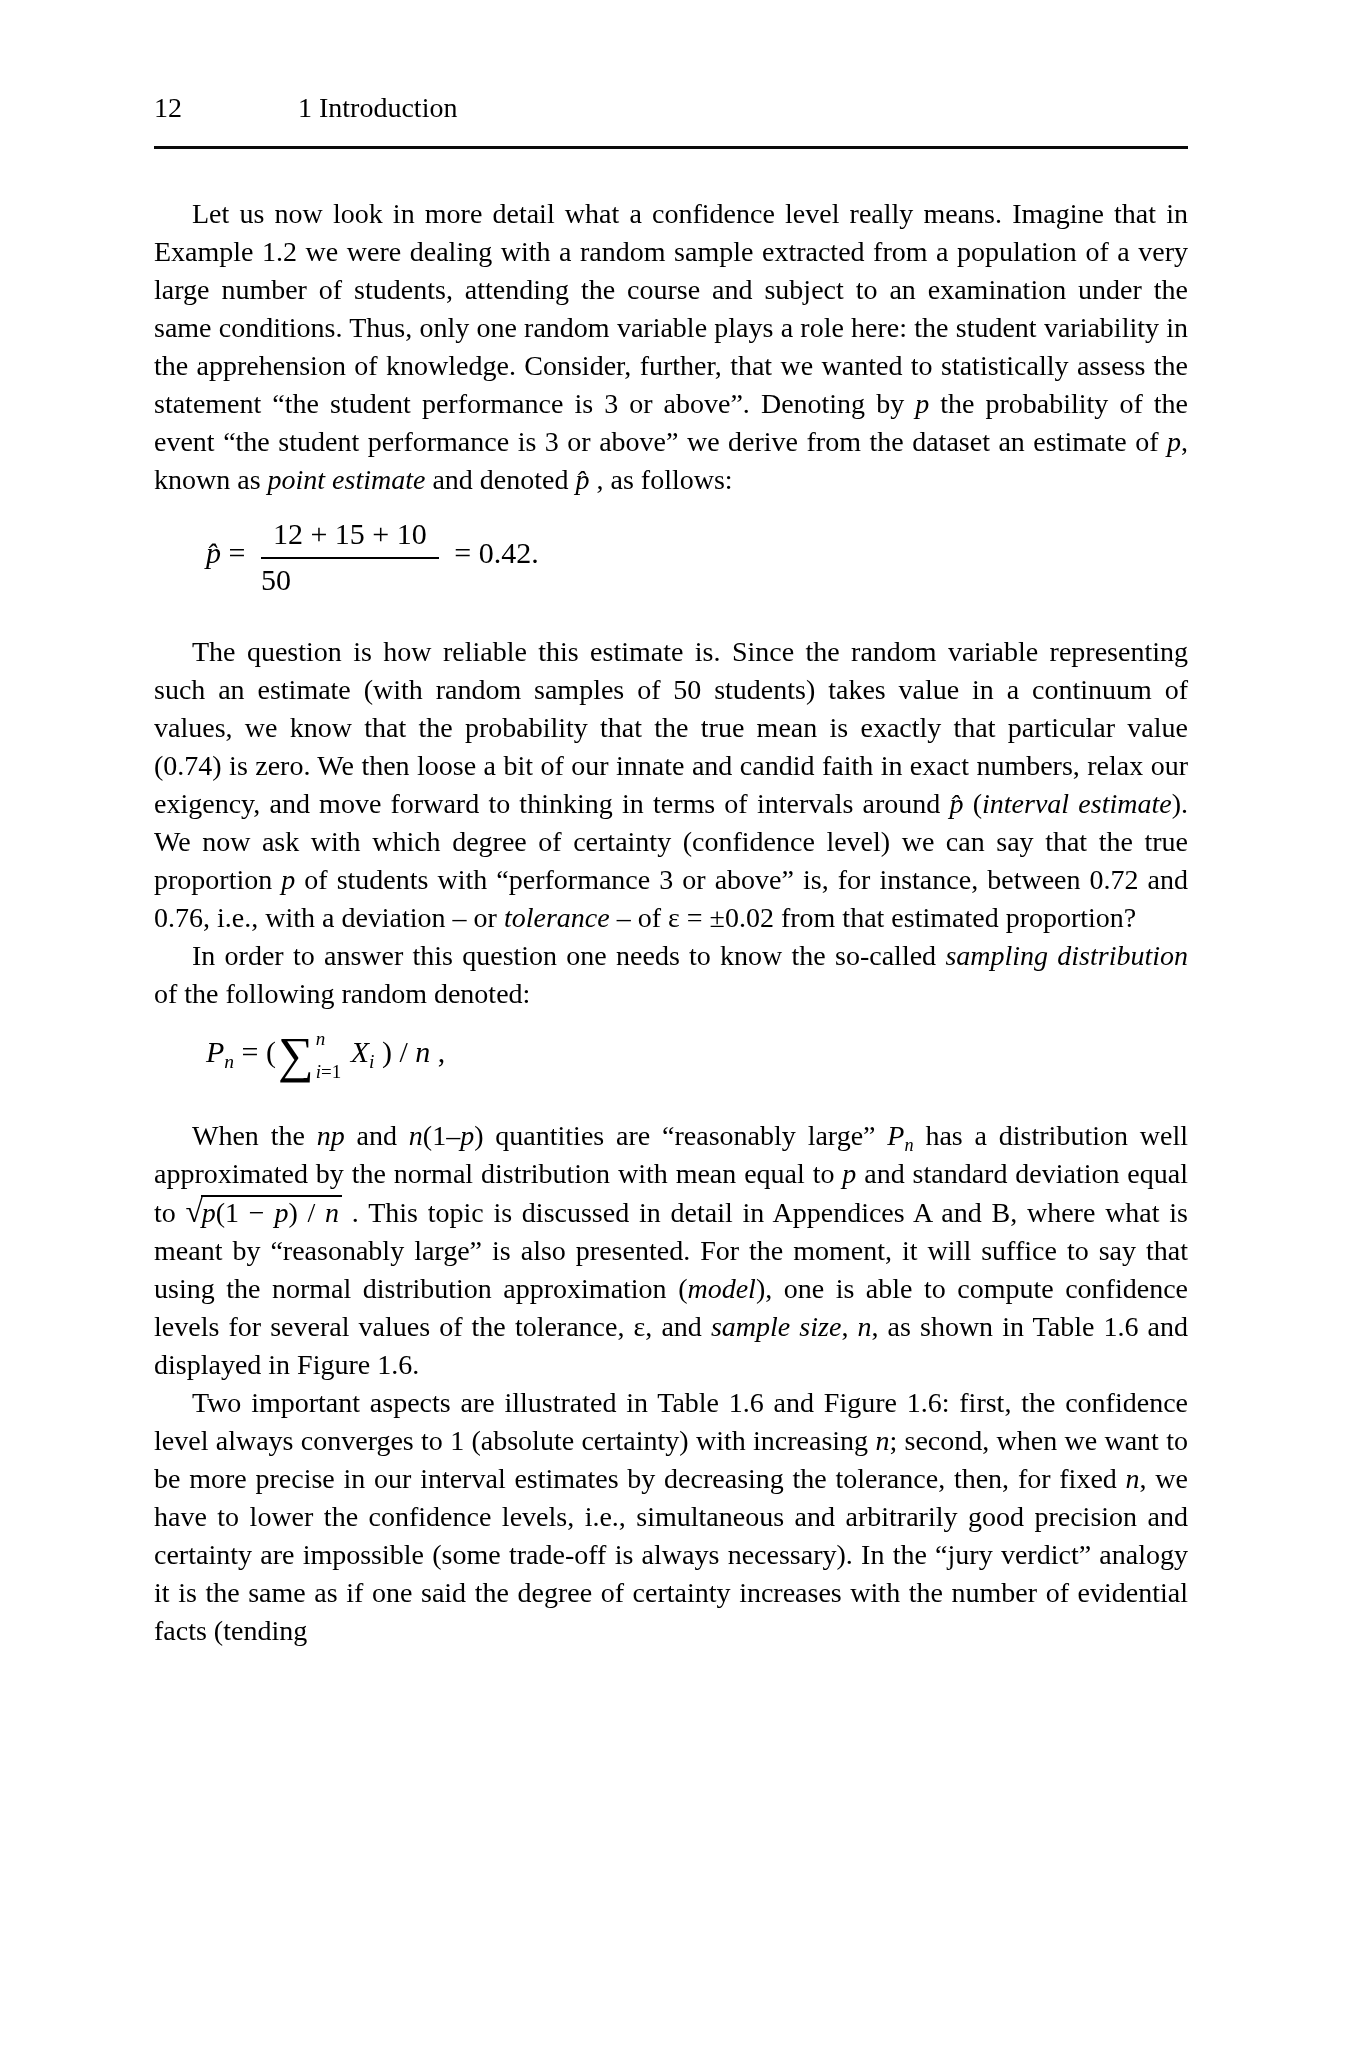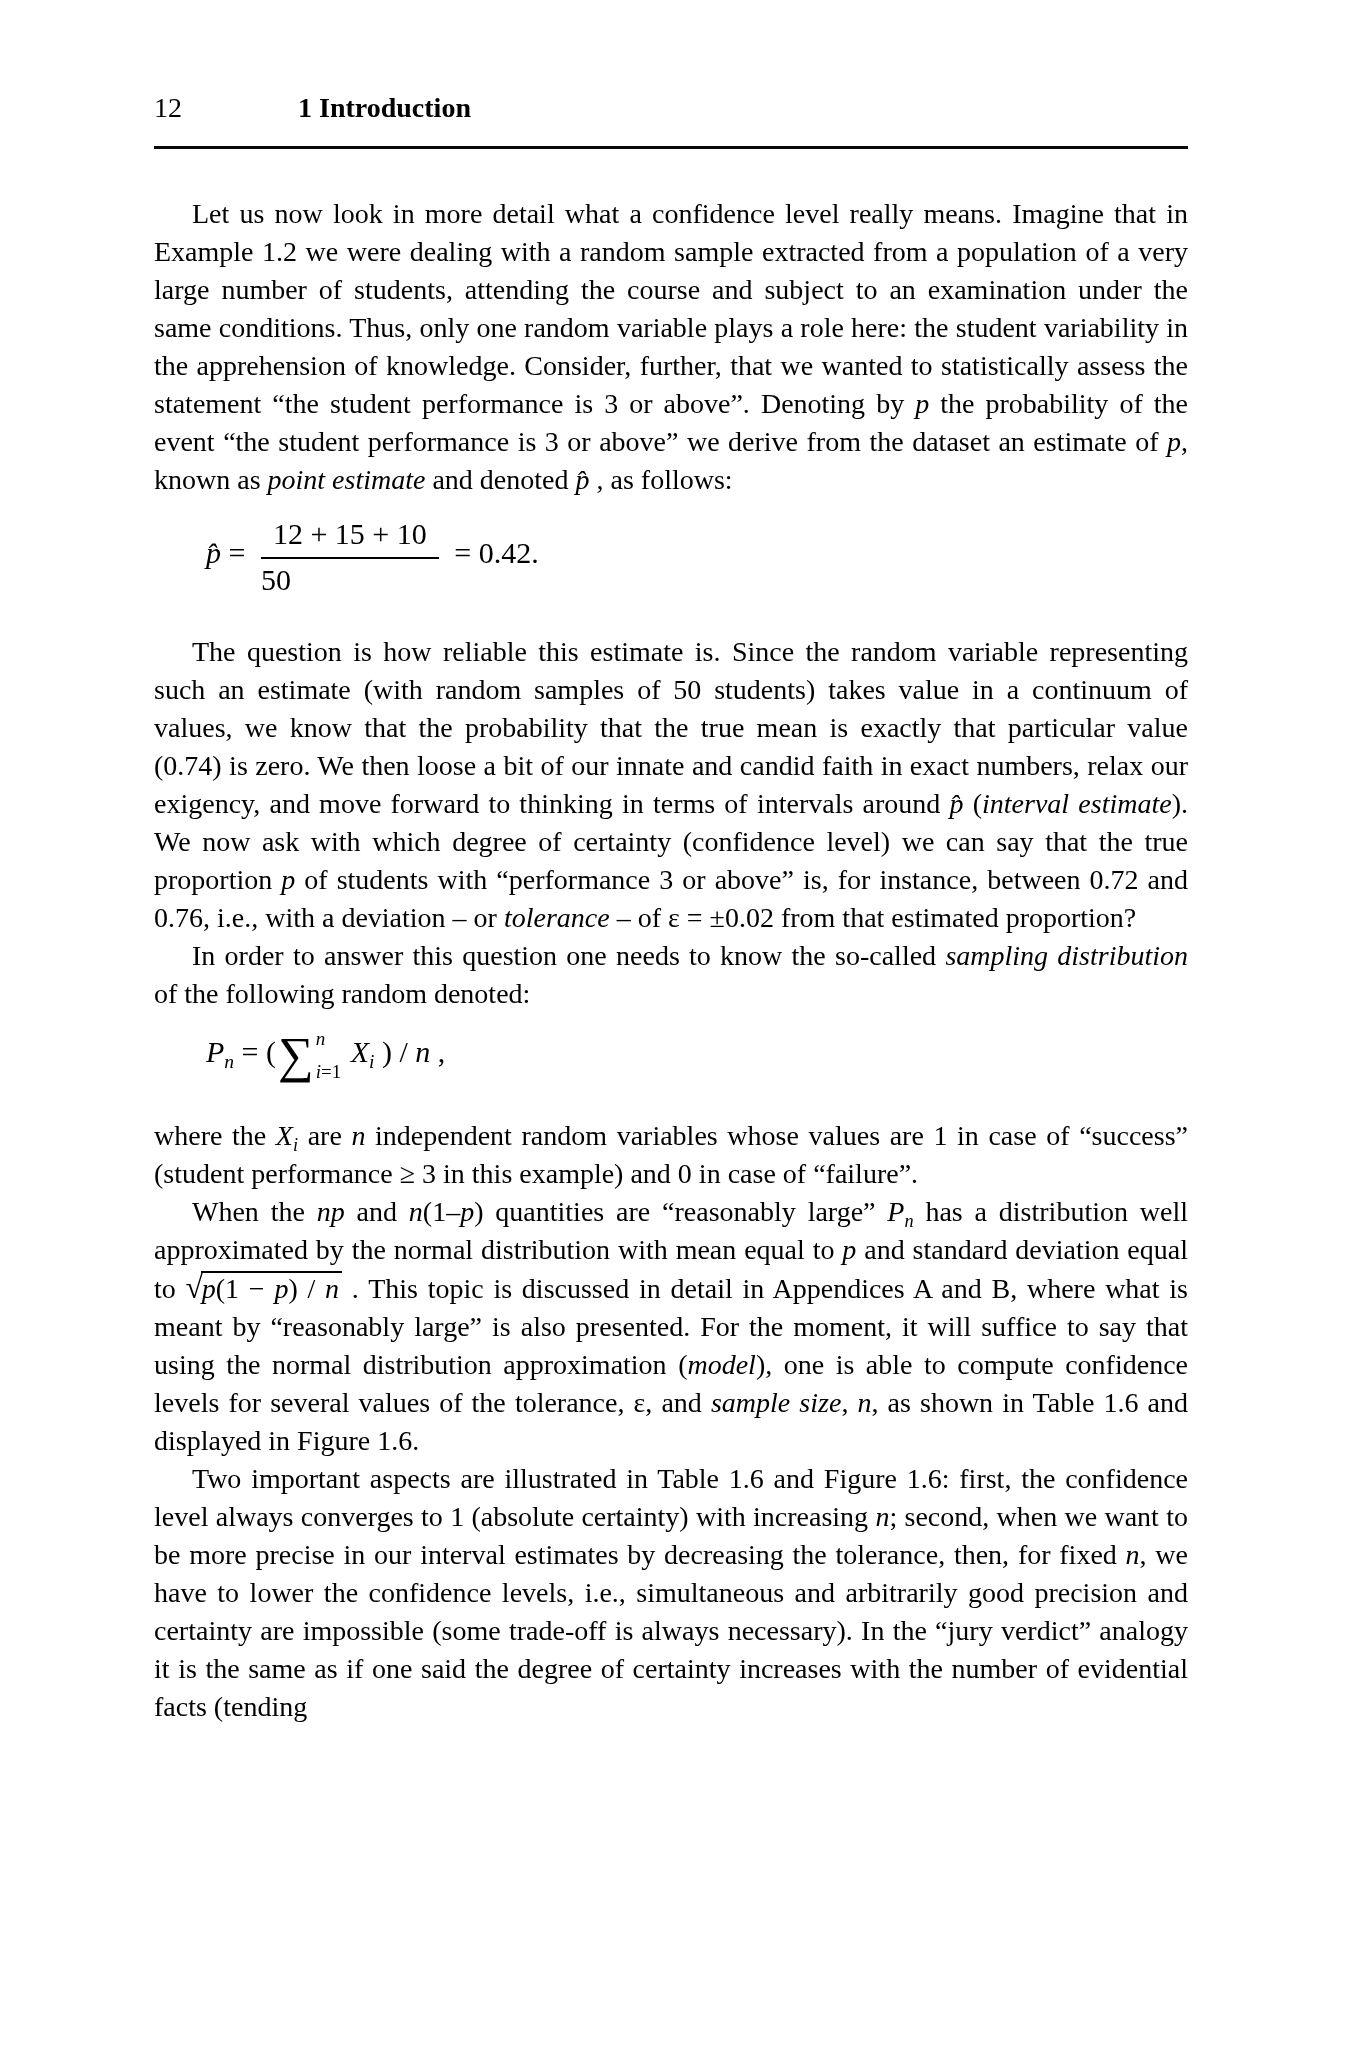--- a/index.html
+++ b/index.html
@@ -13,21 +13,21 @@
     padding: 92px 162px 0 154px;
     font-family: "Liberation Serif", "DejaVu Serif", serif;
     color: #000;
     overflow: hidden;
   }
   .running-head {
     font-size: 28px;
     line-height: 32px;
     white-space: nowrap;
   }
-  .running-head .chapter { margin-left: 116px; font-weight: bold; }
+  .running-head .chapter { margin-left: 116px; }
   .head-rule {
     height: 3px;
     background: #0a0a0a;
     margin-top: 22px;
   }
   .text-column {
     margin-top: 46px;
     font-size: 28px;
     line-height: 38px;
     text-align: justify;
@@ -98,17 +98,16 @@
       <div class="formula"><span class="i">p̂</span><span> = </span><span class="frac"><span class="num">12 + 15 + 10</span><span class="den">50</span></span><span> = 0.42.</span></div>
       <p class="indent"><span>The question is how reliable this estimate is. Since the random variable representing such an estimate (with random samples of 50 students) takes value in a continuum of values, we know that the probability that the true mean is exactly that particular value (0.74) is zero. We then loose a bit of our innate and candid faith in exact numbers, relax our exigency, and move forward to thinking in terms of intervals around </span><span class="i">p̂</span><span> (</span><span class="i">interval estimate</span><span>). We now ask with which degree of certainty (confidence level) we can say that the true proportion </span><span class="i">p</span><span> of students with “performance 3 or above” is, for instance, between 0.72 and 0.76, i.e., with a deviation – or </span><span class="i">tolerance</span><span> – of ε = ±0.02 from that estimated proportion?</span></p>
       <p class="indent"><span>In order to answer this question one needs to know the so-called </span><span class="i">sampling distribution</span><span> of the following random denoted:</span></p>
       <div class="formula"><span class="i">P</span><span class="isub">n</span><span> = (</span><span class="bigop">
           <span class="sigma-glyph">∑</span>
           <span class="sigma-scripts">
             <span class="ss-sup"><span class="i">n</span></span>
             <span class="ss-sub"><span class="i">i</span><span>=1</span></span>
           </span>
         </span><span> </span><span class="i">X</span><span class="isub">i</span><span> ) / </span><span class="i">n</span><span> ,</span></div>
-      <p><span>where the </span><span class="i">X</span><span class="isub">i</span><span> are </span><span class="i">n</span><span> independent random variables whose values are 1 in case of “success” (student performance ≥ 3 in this example) and 0 in case of “failure”.</span></p>
       <p class="indent"><span>When the </span><span class="i">np</span><span> and </span><span class="i">n</span><span>(1–</span><span class="i">p</span><span>) quantities are “reasonably large” </span><span class="i">P</span><span class="isub">n</span><span> has a distribution well approximated by the normal distribution with mean equal to </span><span class="i">p</span><span> and standard deviation equal to </span><span class="sqrt"><span class="rad-sign">√</span><span class="radicand"><span class="i">p</span><span>(1 − </span><span class="i">p</span><span>) / </span><span class="i">n</span></span></span><span> . This topic is discussed in detail in Appendices A and B, where what is meant by “reasonably large” is also presented. For the moment, it will suffice to say that using the normal distribution approximation (</span><span class="i">model</span><span>), one is able to compute confidence levels for several values of the tolerance, ε, and </span><span class="i">sample size</span><span>, </span><span class="i">n</span><span>, as shown in Table 1.6 and displayed in Figure 1.6.</span></p>
       <p class="indent"><span>Two important aspects are illustrated in Table 1.6 and Figure 1.6: first, the confidence level always converges to 1 (absolute certainty) with increasing </span><span class="i">n</span><span>; second, when we want to be more precise in our interval estimates by decreasing the tolerance, then, for fixed </span><span class="i">n</span><span>, we have to lower the confidence levels, i.e., simultaneous and arbitrarily good precision and certainty are impossible (some trade-off is always necessary). In the “jury verdict” analogy it is the same as if one said the degree of certainty increases with the number of evidential facts (tending</span></p>
     </div>
 </div>
 
 </body></html>

